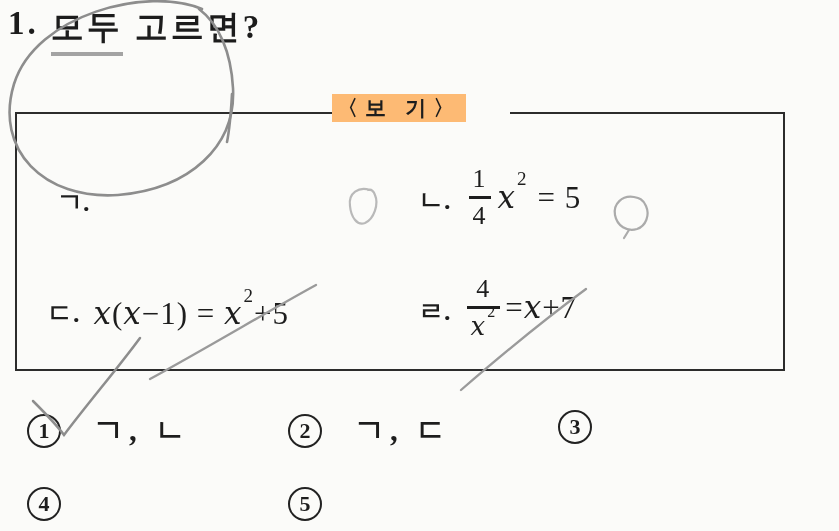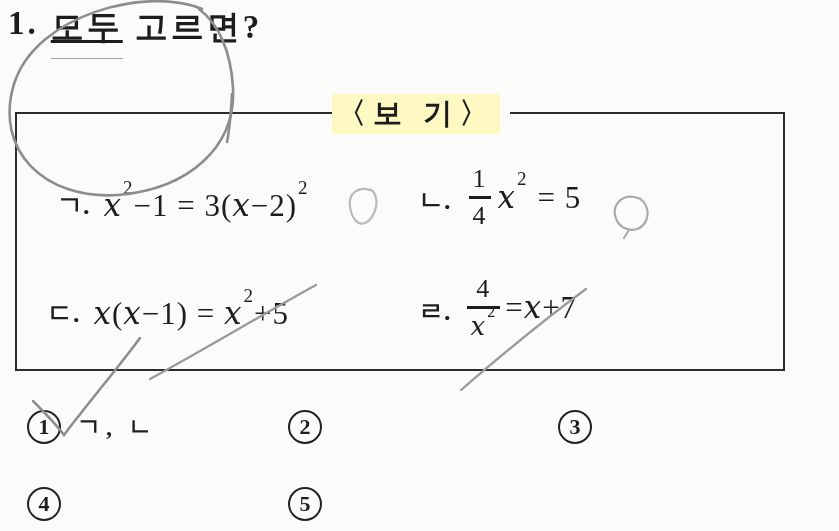--- a/index.html
+++ b/index.html
@@ -7,30 +7,30 @@
     position:relative;width:839px;height:531px;background:#fbfbf9;
     overflow:hidden;color:#1d1d1d;
     font-family:"Liberation Serif","DejaVu Serif",serif;
   }
   
   .title{
     position:absolute;left:8px;top:5px;display:flex;align-items:flex-start;
     font-size:33px;letter-spacing:3px;white-space:nowrap;gap:12px;
     font-weight:600;color:#1c1c1c;
   }
-  .title .underline{border-bottom:1px solid #a3a3a3;padding-bottom:8px;text-decoration:underline;}
+  .title .underline{border-bottom:4px solid #a3a3a3;padding-bottom:2px;}
   
   .bogi-box{
     position:absolute;left:15px;top:112px;width:770px;height:259px;
     border:2px solid #2c2c2c;box-sizing:border-box;background:transparent;
   }
   .border-gap{position:absolute;left:464px;top:106px;width:46px;height:12px;background:#fbfbf9;}
   .bogi-label{
-    position:absolute;left:332px;top:94px;background:#fef9c3;padding:0 5px;
-    font-size:29px;letter-spacing:7px;font-weight:600;white-space:nowrap;
+    position:absolute;left:332px;top:94px;background:#fdba74;padding:0 5px;
+    font-size:21px;letter-spacing:7px;font-weight:600;white-space:nowrap;
   }
   
   .item{position:absolute;display:flex;align-items:center;white-space:nowrap;}
   #item-g{left:57px;top:185px;}
   #item-n{left:418px;top:166px;}
   #item-d{left:47px;top:293px;}
   #item-r{left:418px;top:276px;}
   .marker{font-size:26px;font-weight:600;margin-right:14px;}
   .eqline{font-size:31px;line-height:40px;letter-spacing:1px;}
   .eqline .v{font-style:italic;font-family:"DejaVu Serif","Liberation Serif",serif;}
@@ -49,42 +49,41 @@
   #choice-1{left:27px;top:410px;}
   #choice-2{left:288px;top:410px;}
   #choice-3{left:558px;top:410px;}
   #choice-4{left:27px;top:487px;}
   #choice-5{left:288px;top:487px;}
   .cnum{
     width:34px;height:34px;box-sizing:border-box;border:2px solid #222;
     border-radius:50%;display:flex;align-items:center;justify-content:center;
     font-size:22px;font-weight:700;flex:0 0 auto;
   }
-  .clabel{margin-left:16px;font-size:24px;font-weight:600;letter-spacing:5px;white-space:nowrap;}
+  .clabel{margin-left:32px;font-size:31px;font-weight:600;letter-spacing:5px;white-space:nowrap;}
   
   #pen{position:absolute;left:0;top:0;pointer-events:none;}
 </style>
 </head>
 <body>
 
 <div id="page">
 
   <div class="title">
     <span>1.</span>
     <span class="underline">모두</span>
     <span>고르면?</span>
   </div>
 
   <div class="bogi-box"></div>
   <div class="border-gap"></div>
   <div class="bogi-label">〈보 기〉</div>
 
   <div class="item" id="item-g">
     <span class="marker">ㄱ.</span>
-    <span class="eqline"><span class="v">x</span><sup>2</sup><span class="o">−1 = 3(</span><span class="v">x</span><span class="o">−2)</span><sup>2</sup></span>
   </div>
 
   <div class="item" id="item-n">
     <span class="marker">ㄴ.</span>
     <span class="eqline"><span class="frac">
           <span class="fnum">1</span>
           <span class="fden">4</span>
         </span><span class="v">x</span><sup>2</sup><span class="o sp">= 5</span></span>
   </div>
 
@@ -100,20 +99,21 @@
           <span class="fden"><span class="v">x</span><sup>2</sup></span>
         </span><span class="o">=</span><span class="v">x</span><span class="o">+7</span></span>
   </div>
 
   <div class="choice" id="choice-1">
     <span class="cnum">1</span>
     <span class="clabel">ㄱ, ㄴ</span>
   </div>
   <div class="choice" id="choice-2">
     <span class="cnum">2</span>
+    <span class="clabel">ㄱ, ㄷ</span>
   </div>
   <div class="choice" id="choice-3">
     <span class="cnum">3</span>
   </div>
   <div class="choice" id="choice-4">
     <span class="cnum">4</span>
   </div>
   <div class="choice" id="choice-5">
     <span class="cnum">5</span>
   </div>

